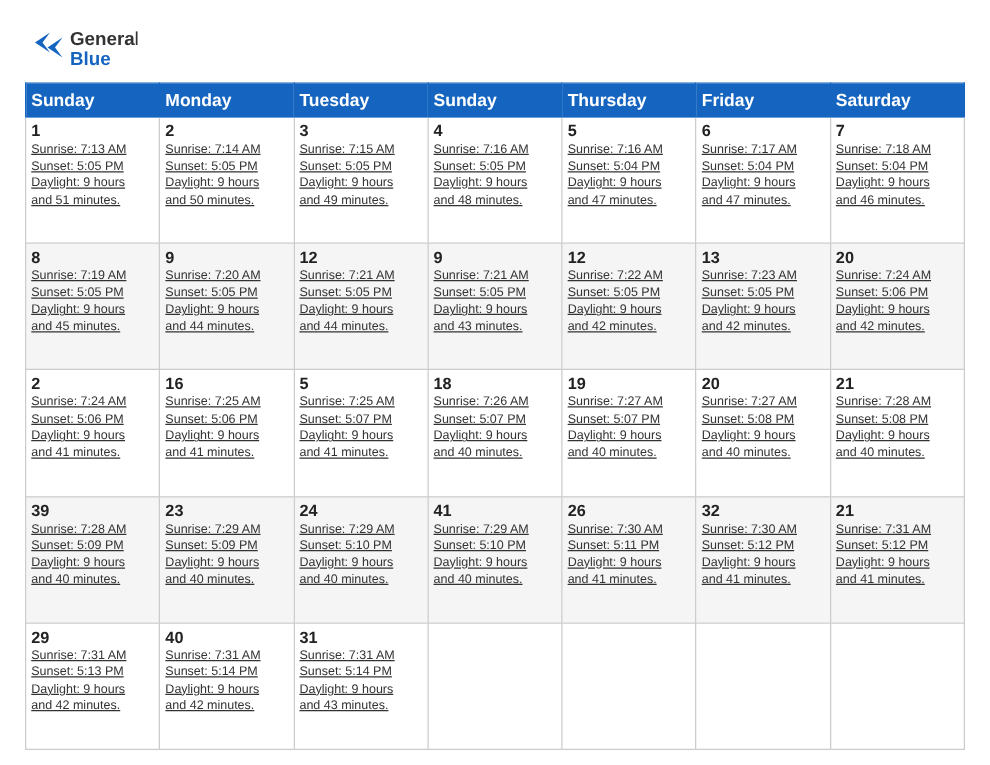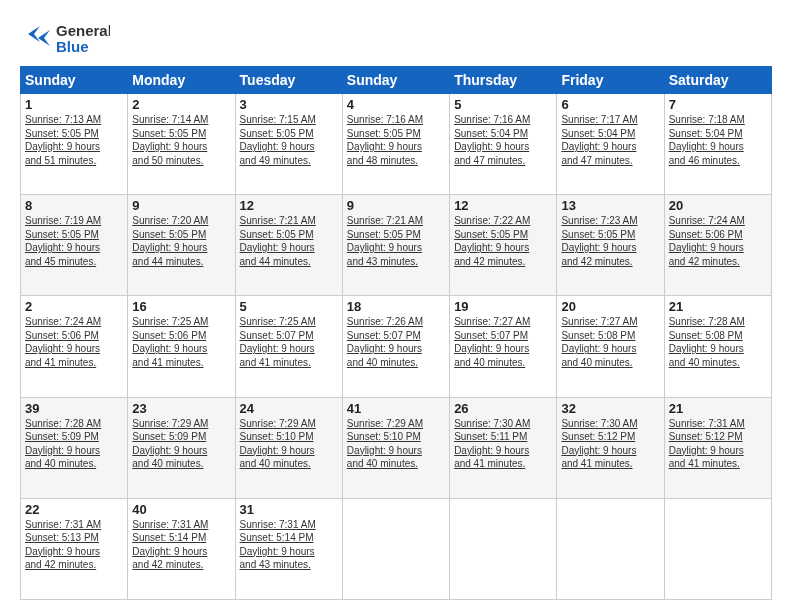--- a/index.html
+++ b/index.html
@@ -233,21 +233,21 @@
             <span class="day-num">32</span>
             <div class="cell-text">Sunrise: 7:30 AM<br>Sunset: 5:12 PM<br>Daylight: 9 hours<br>and 41 minutes.</div>
           </td>
           <td>
             <span class="day-num">21</span>
             <div class="cell-text">Sunrise: 7:31 AM<br>Sunset: 5:12 PM<br>Daylight: 9 hours<br>and 41 minutes.</div>
           </td>
         </tr>
         <tr>
           <td>
-            <span class="day-num">22</span>
+            <span class="day-num">29</span>
             <div class="cell-text">Sunrise: 7:31 AM<br>Sunset: 5:13 PM<br>Daylight: 9 hours<br>and 42 minutes.</div>
           </td>
           <td>
             <span class="day-num">40</span>
             <div class="cell-text">Sunrise: 7:31 AM<br>Sunset: 5:14 PM<br>Daylight: 9 hours<br>and 42 minutes.</div>
           </td>
           <td>
             <span class="day-num">31</span>
             <div class="cell-text">Sunrise: 7:31 AM<br>Sunset: 5:14 PM<br>Daylight: 9 hours<br>and 43 minutes.</div>
           </td>

